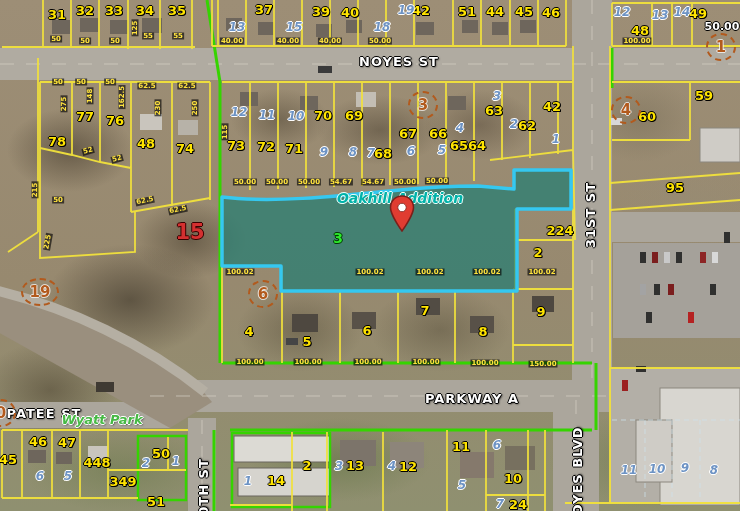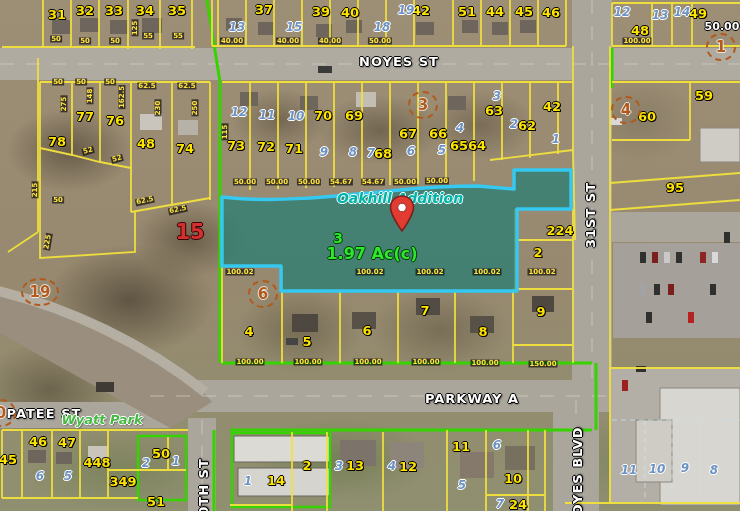--- a/index.html
+++ b/index.html
@@ -333,21 +333,20 @@
       <div class="circle" style="left: 721px; top: 47px;">1</div>
       <div class="circle" style="left: 423px; top: 105px;">3</div>
       <div class="circle" style="left: 626px; top: 110px;">4</div>
       <div class="circle" style="left: 263px; top: 294px;">6</div>
       <div class="circle wide" style="left: 40px; top: 292px;">19</div>
       <div class="circle" style="left: 1px; top: 413px;">0</div>
     </div>
 
   <div id="sel-subdivision">Oakhill Addition</div>
   <div id="sel-lot">3</div>
-  <div id="sel-area">1.97 Ac(c)</div>
 
   <div id="pin">
     <svg width="26" height="38" viewBox="0 0 26 38">
       <path d="M13,1 C6.4,1 1.5,6 1.5,12.5 C1.5,20 13,36 13,36 C13,36 24.5,20 24.5,12.5 C24.5,6 19.6,1 13,1 Z" fill="#e03c31" stroke="#7a1f1a" stroke-width="1.5"></path>
       <circle cx="13" cy="12.5" r="4.2" fill="#ffffff" stroke="#7a1f1a" stroke-width="0.8"></circle>
     </svg>
   </div>
 </div>
 
 </body></html>

